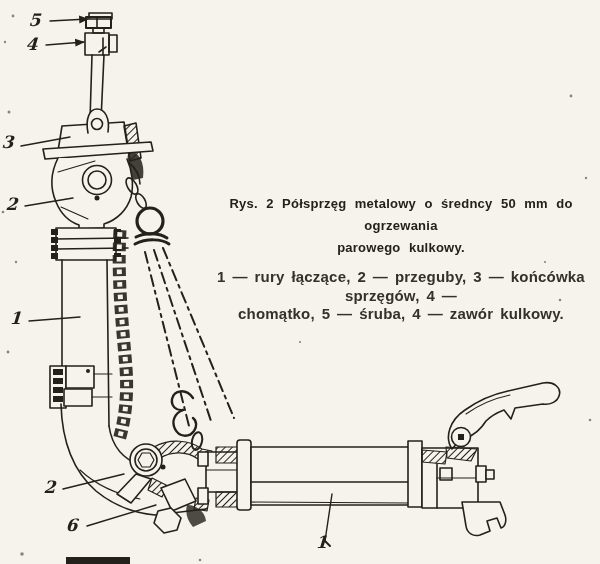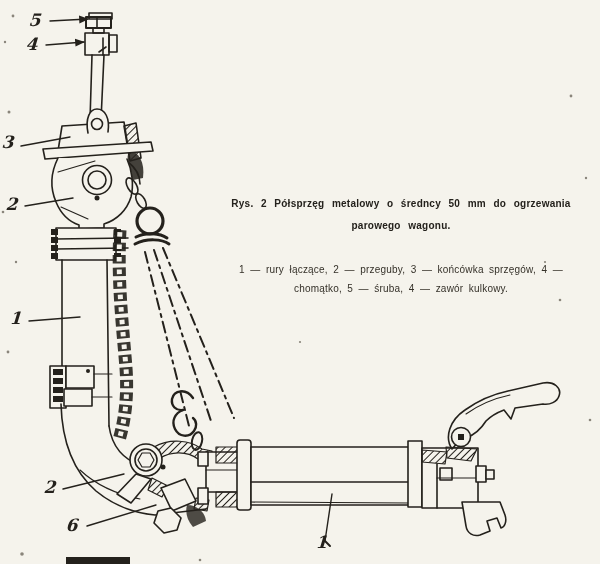--- a/index.html
+++ b/index.html
@@ -22,26 +22,26 @@
     font-size:17px; line-height:1;
     color:var(--ink);
     transform:skewX(-6deg);
     user-select:none;
   }
   .caption {
     position:absolute; left:203px; top:193px; width:396px;
     text-align:center; color:var(--ink);
   }
   .caption .title {
-    font-weight:bold; font-size:10px; line-height:22px;
+    font-weight:bold; font-size:13px; line-height:22px;
     letter-spacing:.25px; word-spacing:4.5px;
-    margin-bottom:24px;
+    margin-bottom:9px;
   }
   .caption .legend {
-    font-weight:normal; font-size:10px; line-height:18.5px;
+    font-weight:bold; font-size:15px; line-height:18.5px;
     letter-spacing:.2px; word-spacing:2.5px;
     color:#353129;
   }
 </style>
 </head>
 <body>
 
 <div class="stage">
 
   <svg class="drawing" width="600" height="564" viewBox="0 0 600 564" fill="none" stroke="var(--ink)" stroke-width="1.6" stroke-linecap="round" stroke-linejoin="round">
@@ -242,21 +242,21 @@
   <div class="fig-label" style="left:3px;   top:134px;">3</div>
   <div class="fig-label" style="left:7px;   top:196px;">2</div>
   <div class="fig-label" style="left:11px;  top:310px;">1</div>
   <div class="fig-label" style="left:45px;  top:479px;">2</div>
   <div class="fig-label" style="left:67px;  top:517px;">6</div>
   <div class="fig-label" style="left:317px; top:534px;">1</div>
 
   <div class="caption">
     <div class="title">
       <div>Rys. 2 Półsprzęg metalowy o średncy 50 mm do ogrzewania</div>
-      <div>parowego wagonu.</div>
+      <div>parowego kulkowy.</div>
     </div>
     <div class="legend">
       <div>1 — rury łączące, 2 — przeguby, 3 — końcówka sprzęgów, 4 —</div>
       <div>chomątko, 5 — śruba, 4 — zawór kulkowy.</div>
     </div>
   </div>
 
 </div>
 
 </body></html>

